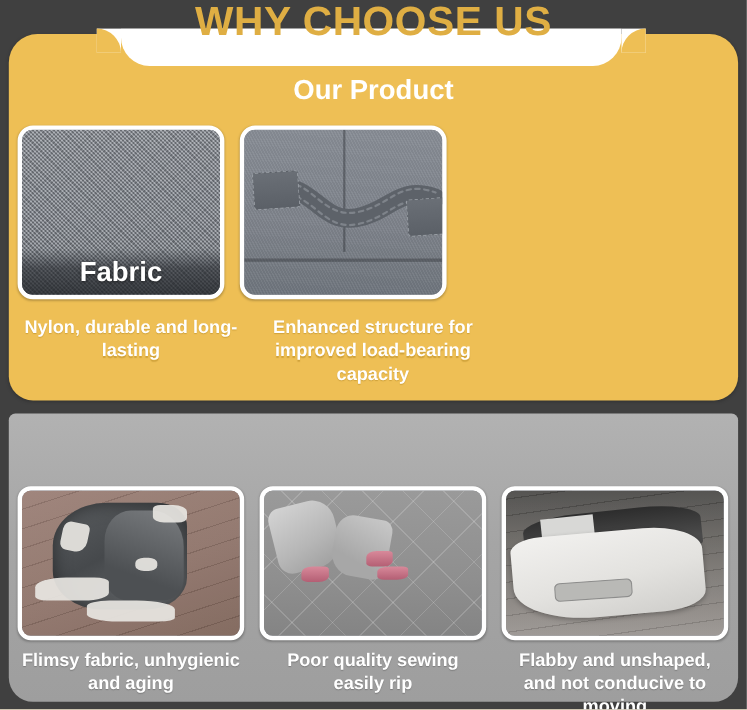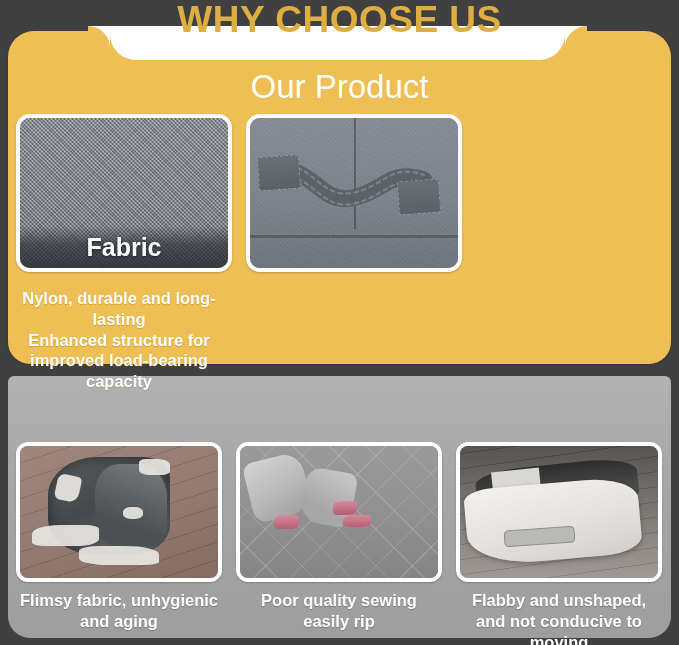--- a/index.html
+++ b/index.html
@@ -81,22 +81,22 @@
     background: #ffffff;
     z-index: 4;
   }
   .notch-mask-l { left: 88px; }
   .notch-mask-r { right: 92px; }
 
   .section-heading {
     position: absolute;
     width: 100%;
     text-align: center;
-    font-size: 33px;
-    font-weight: normal;
+    font-size: 25px;
+    font-weight: bold;
     color: #ffffff;
     z-index: 6;
     white-space: nowrap;
   }
   .heading-our { top: 68px; }
   .heading-other {
     top: 396px;
     color: #e4e4e4;
     text-shadow: 0 1px 1px rgba(0,0,0,0.10);
   }
@@ -124,21 +124,21 @@
 
   .tile {
     position: relative;
     box-sizing: border-box;
     border: 4px solid #ffffff;
     border-radius: 14px;
     overflow: hidden;
     background: #8d9199;
     box-shadow: 0 1px 2px rgba(0,0,0,0.22);
   }
-  .row-our .tile   { width: 216px; height: 158px; margin-right: 14px; }
+  .row-our .tile   { width: 188px; height: 158px; margin-right: 14px; }
   .row-our .tile:last-child { margin-right: 0; }
   .row-other .tile { width: 206px; height: 140px; margin-right: 14px; border-radius: 12px; }
   .row-other .tile:last-child { margin-right: 0; }
 
   .tile-art {
     position: absolute;
     inset: 0;
   }
 
   .tile-label {
@@ -154,21 +154,21 @@
     z-index: 3;
     white-space: nowrap;
   }
 
   
   .caption-row {
     position: absolute;
     display: flex;
     z-index: 7;
   }
-  .caption-our   { left: 16px; top: 288px; width: 647px; flex-direction: column; }
+  .caption-our   { left: 16px; top: 288px; width: 647px; }
   .caption-other { left: 16px; top: 590px; width: 647px; }
 
   .caption {
     width: 206px;
     margin-right: 14px;
     text-align: center;
     font-size: 16.5px;
     line-height: 1.26;
     font-weight: bold;
     color: #ffffff;

